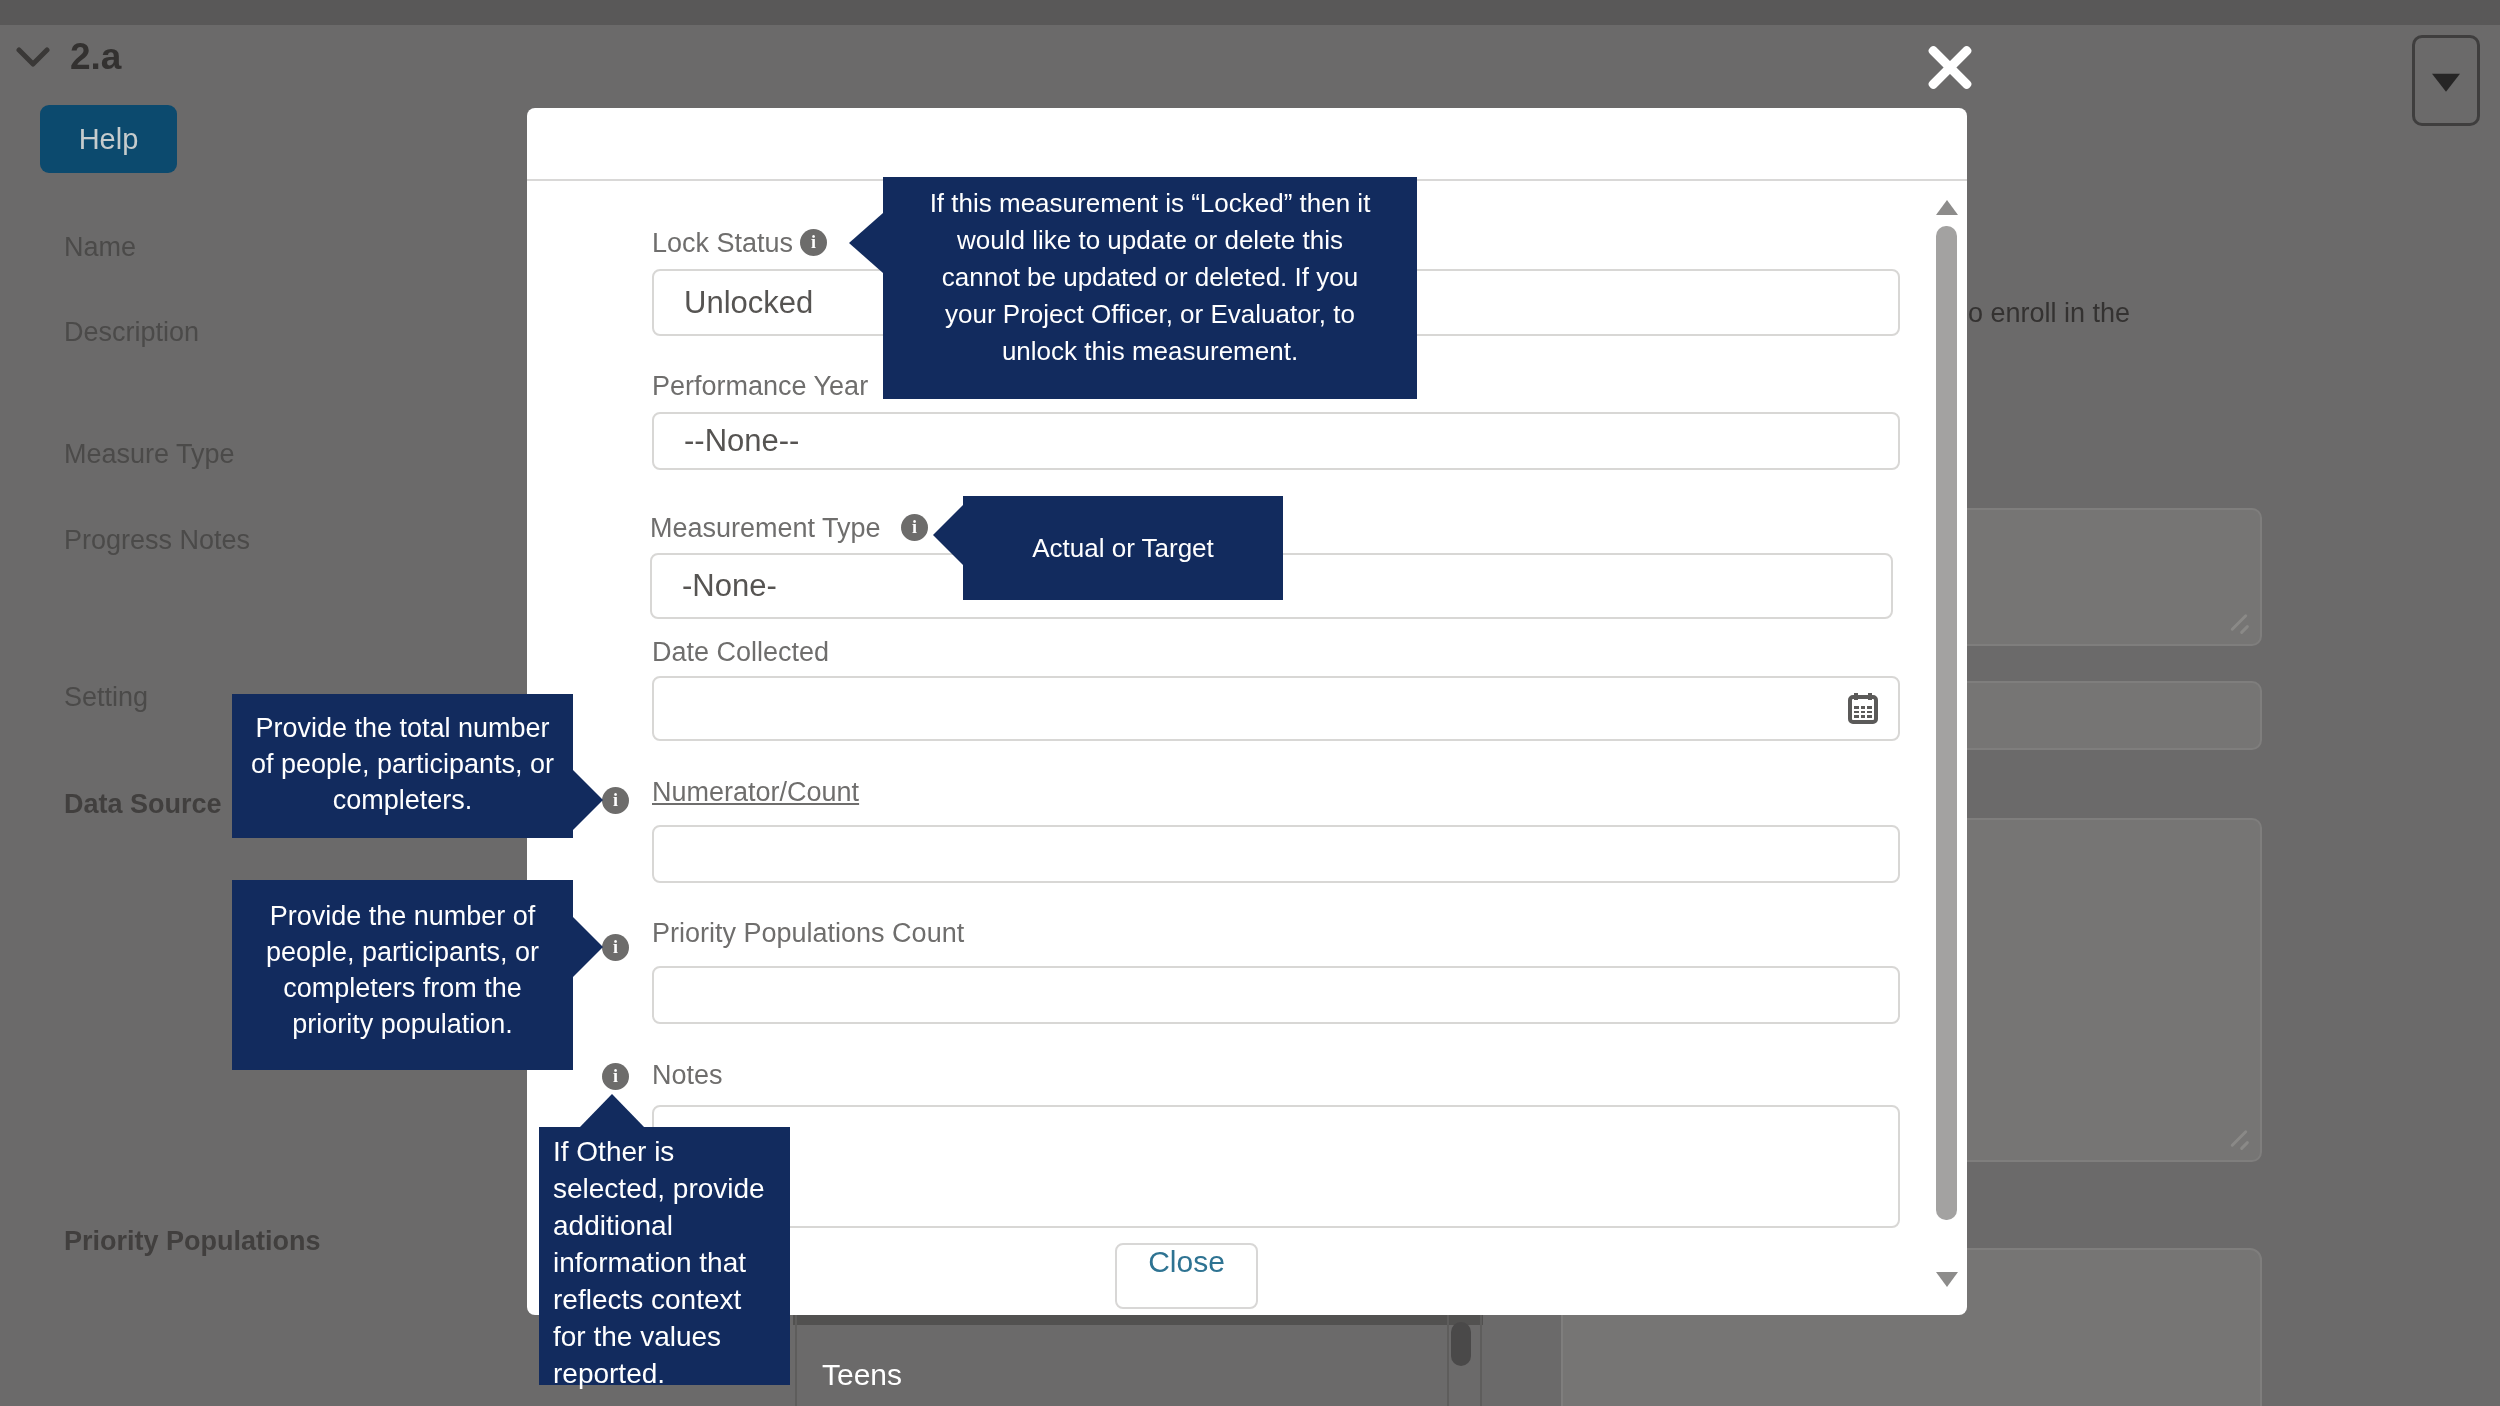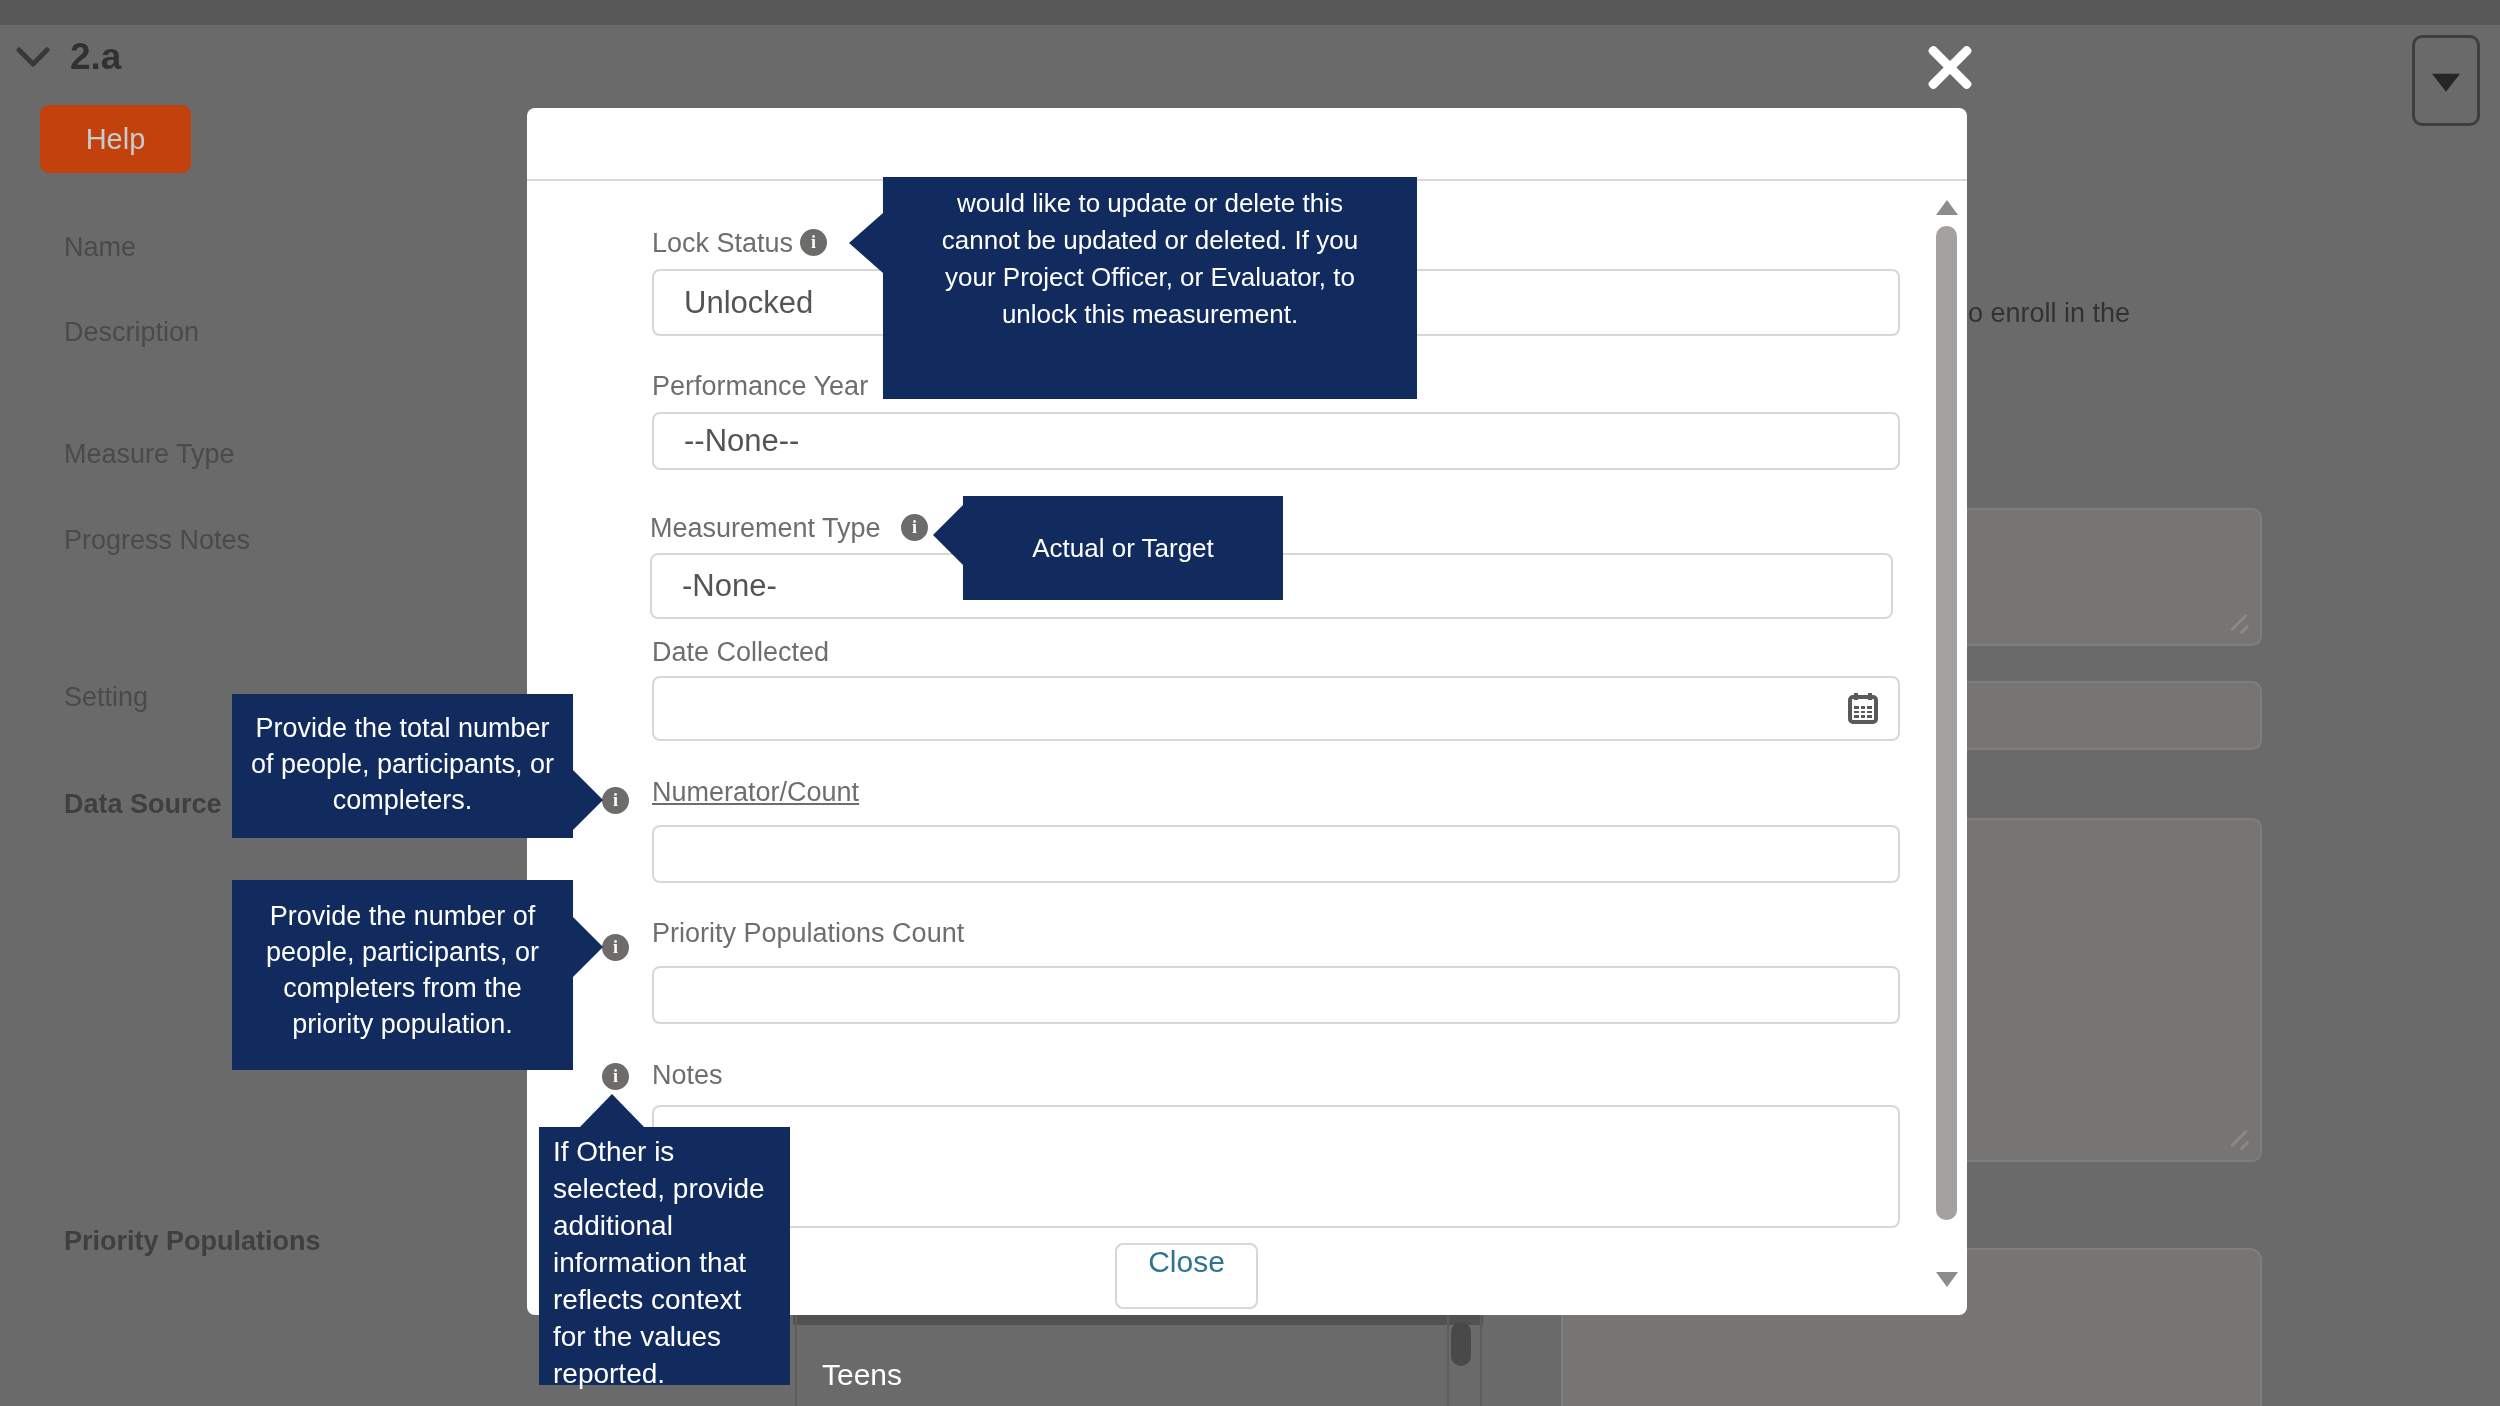--- a/index.html
+++ b/index.html
@@ -4,21 +4,21 @@
 <style>
   html,body{margin:0;padding:0;background:#444;}
   .stage{position:relative;width:2500px;height:1406px;overflow:hidden;
          background:#6b6a6a;font-family:"Liberation Sans",sans-serif;}
   .abs{position:absolute;}
 
   
   .topstrip{left:0;top:0;width:2500px;height:25px;background:#595858;z-index:1;}
   .section-head{left:70px;top:36px;color:#333130;font-size:37px;font-weight:600;z-index:1;}
   .chev{left:16px;top:46px;width:34px;height:22px;z-index:1;}
-  .help-btn{left:40px;top:105px;width:151px;height:68px;background:#c2410c;border-radius:9px;
+  .help-btn{left:40px;top:105px;width:137px;height:68px;background:#0c4a6e;border-radius:9px;
             color:#c6cccd;font-size:29px;display:flex;align-items:center;justify-content:center;z-index:1;}
   .bg-label{left:64px;color:#4b4a49;font-size:27px;z-index:1;}
   .bg-label.bold{font-weight:700;color:#413f3e;}
   #bgl-0{top:232px}#bgl-1{top:317px}#bgl-2{top:439px}#bgl-3{top:525px}
   #bgl-4{top:682px}#bgl-5{top:789px}#bgl-6{top:1226px}
   .bg-partial{left:1953px;top:298px;color:#343231;font-size:27px;z-index:1;}
   .bg-box{background:#767574;border:2px solid #7f7e7d;border-radius:10px;z-index:1;}
   #bgbox-progress{left:1780px;top:508px;width:478px;height:134px;}
   #bgbox-setting{left:1780px;top:681px;width:478px;height:65px;}
   #bgbox-datasource{left:1780px;top:818px;width:478px;height:340px;}
@@ -173,20 +173,21 @@
   <div class="abs modal"></div>
   <div class="abs modal-divider"></div>
 
   <div class="abs m-label" id="lbl-lock">Lock Status</div>
   <div class="abs info-icon" id="info-lock">i</div>
   <div class="abs m-input" id="inp-lock">
     <span>Unlocked</span>
   </div>
   <div class="abs" id="tip-lock-arrow"></div>
   <div class="abs tip" id="tip-lock">
+    <div class="ln">If this measurement is “Locked” then it</div>
     <div class="ln">would like to update or  delete this</div>
     <div class="ln">cannot be updated or deleted. If you</div>
     <div class="ln">your Project Officer, or Evaluator, to</div>
     <div class="ln">unlock this measurement.</div>
   </div>
 
   <div class="abs m-label" id="lbl-py">Performance Year</div>
   <div class="abs m-input" id="inp-py">
     <span>--None--</span>
   </div>

